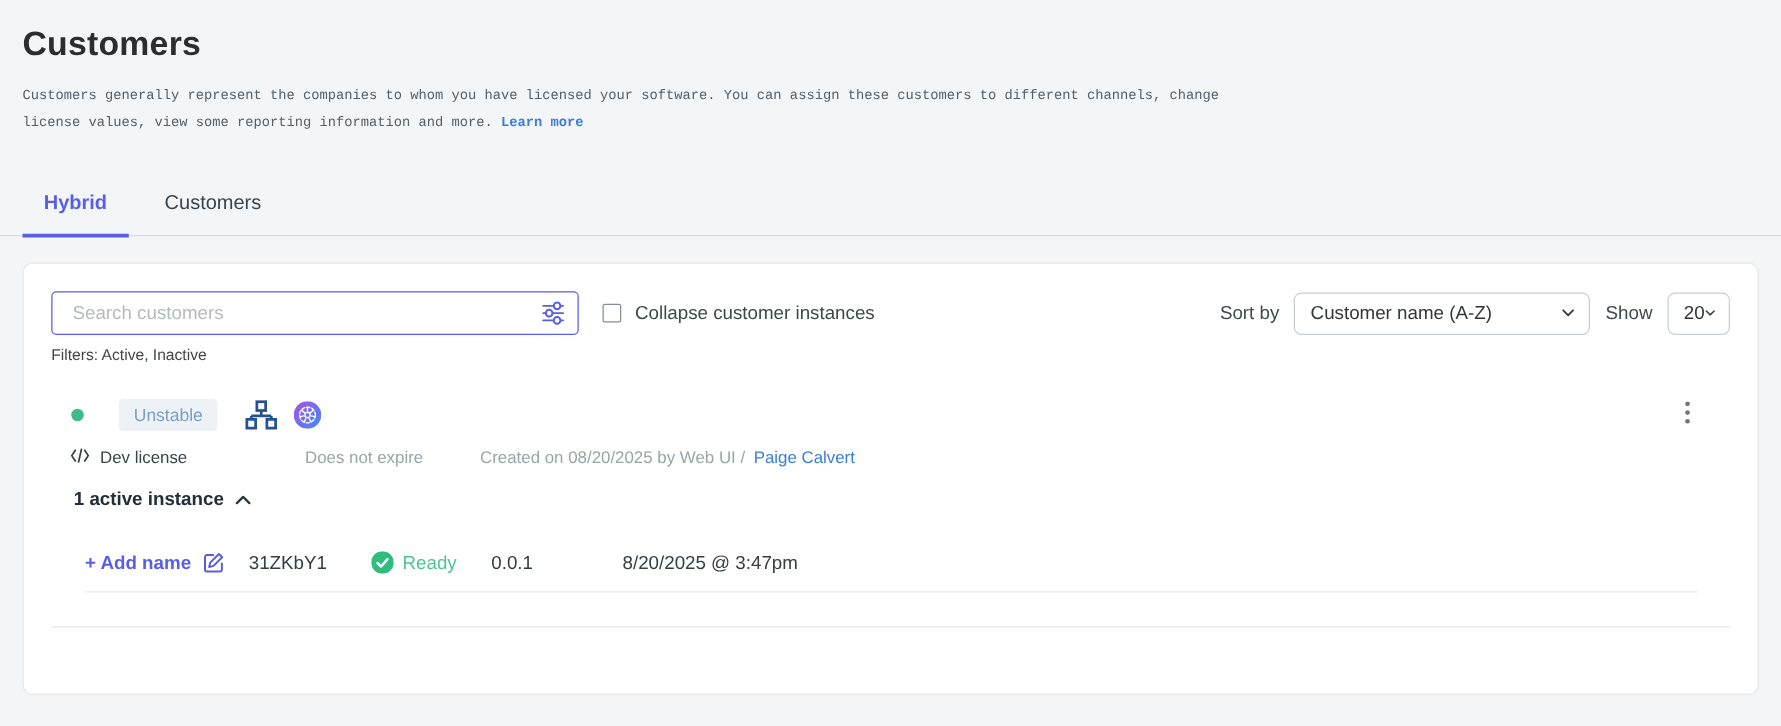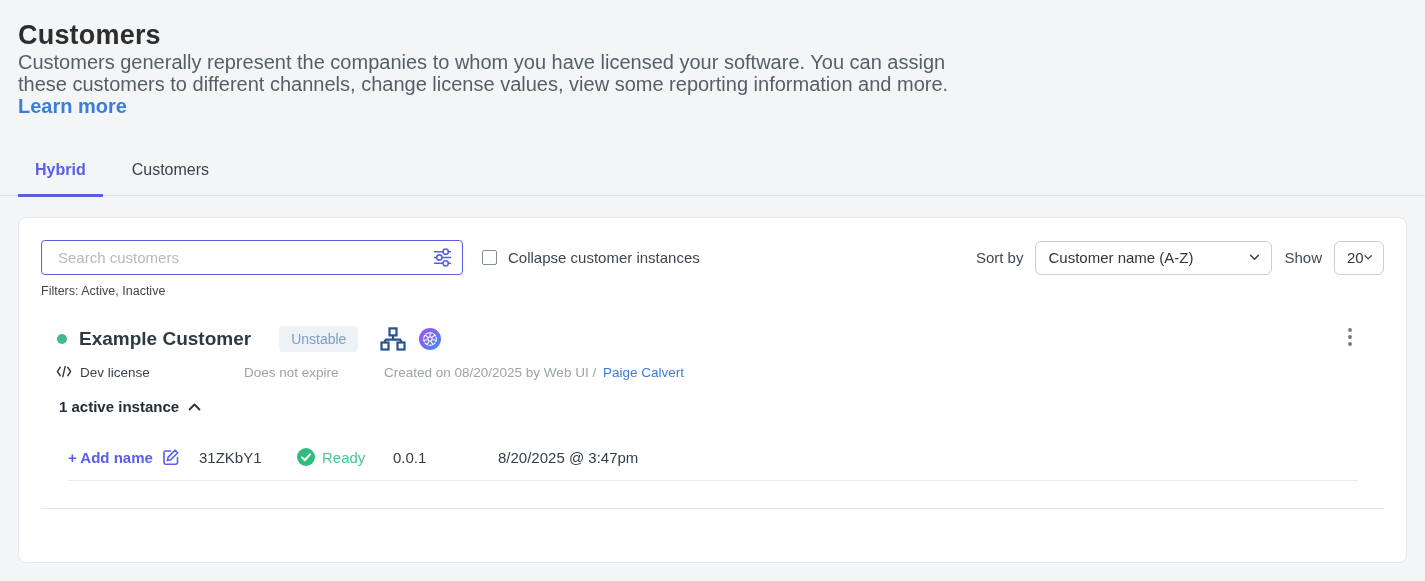--- a/index.html
+++ b/index.html
@@ -7,21 +7,21 @@
     --active-dot:#3fba8b; --badge-bg:#eef2f6; --badge-text:#7aa0c0; --navy-icon:#28518f;
   }
   *{box-sizing:border-box; margin:0; padding:0;}
   html,body{width:1425px;height:581px;}
   body{background:#f3f5f7; font-family:"Liberation Sans", sans-serif; overflow:hidden;}
   .page{width:1425px;height:581px;position:relative;}
 
   
   header{padding:20px 18px 0; position:relative;}
   h1{font-size:27px; font-weight:700; color:#2d2d2d; letter-spacing:.2px;}
-  .desc{width:962px; font-size:20px; line-height:22px; color:#555f66;}
+  .desc{margin-top:15px; width:962px; font-size:11px; line-height:22px; color:#555f66;font-family:Liberation Mono, monospace;}
   .desc a{color:var(--link); font-weight:700; text-decoration:none; cursor:pointer;}
   .header-actions{position:absolute; top:47px; right:18px; display:flex; gap:19px; align-items:center;}
   .btn-outline{height:33px; padding:0 14px; border:1px solid var(--accent); border-radius:4px;
     background:#fcfdff; color:var(--accent); font-weight:700; font-size:15px;
     display:flex; align-items:center; gap:9px; cursor:pointer; font-family:inherit;}
   .btn-solid{height:33px; padding:0 16px; border:none; border-radius:4px; background:var(--accent);
     color:#fff; font-weight:700; font-size:15px; cursor:pointer; font-family:inherit;}
 
   
   .tabbar{margin-top:34px; padding-left:18px; border-bottom:1px solid #d9dfe5; display:flex; gap:12px; align-items:flex-end;}
@@ -122,21 +122,20 @@
             </svg>
         </div>
       </div>
     </div>
 
     <div class="filters">Filters: Active, Inactive</div>
 
     <div>
       <div class="cust-head">
         <span class="dot"></span>
-        <span class="cust-name">Example Customer</span>
         <span class="badge">Unstable</span>
         <span class="icon-sitemap">
           <svg width="26" height="24" viewBox="0 0 26 24">
             <g stroke="var(--navy-icon)" stroke-width="2.2" fill="#fff">
               <path d="M13 8.5 V12.7 M5 12.7 H21 M5 12.7 V15.5 M21 12.7 V15.5" fill="none"></path>
               <rect x="9.5" y="1.4" width="7" height="7"></rect>
               <rect x="1.5" y="15.5" width="7" height="7"></rect>
               <rect x="17.5" y="15.5" width="7" height="7"></rect>
             </g>
           </svg>

